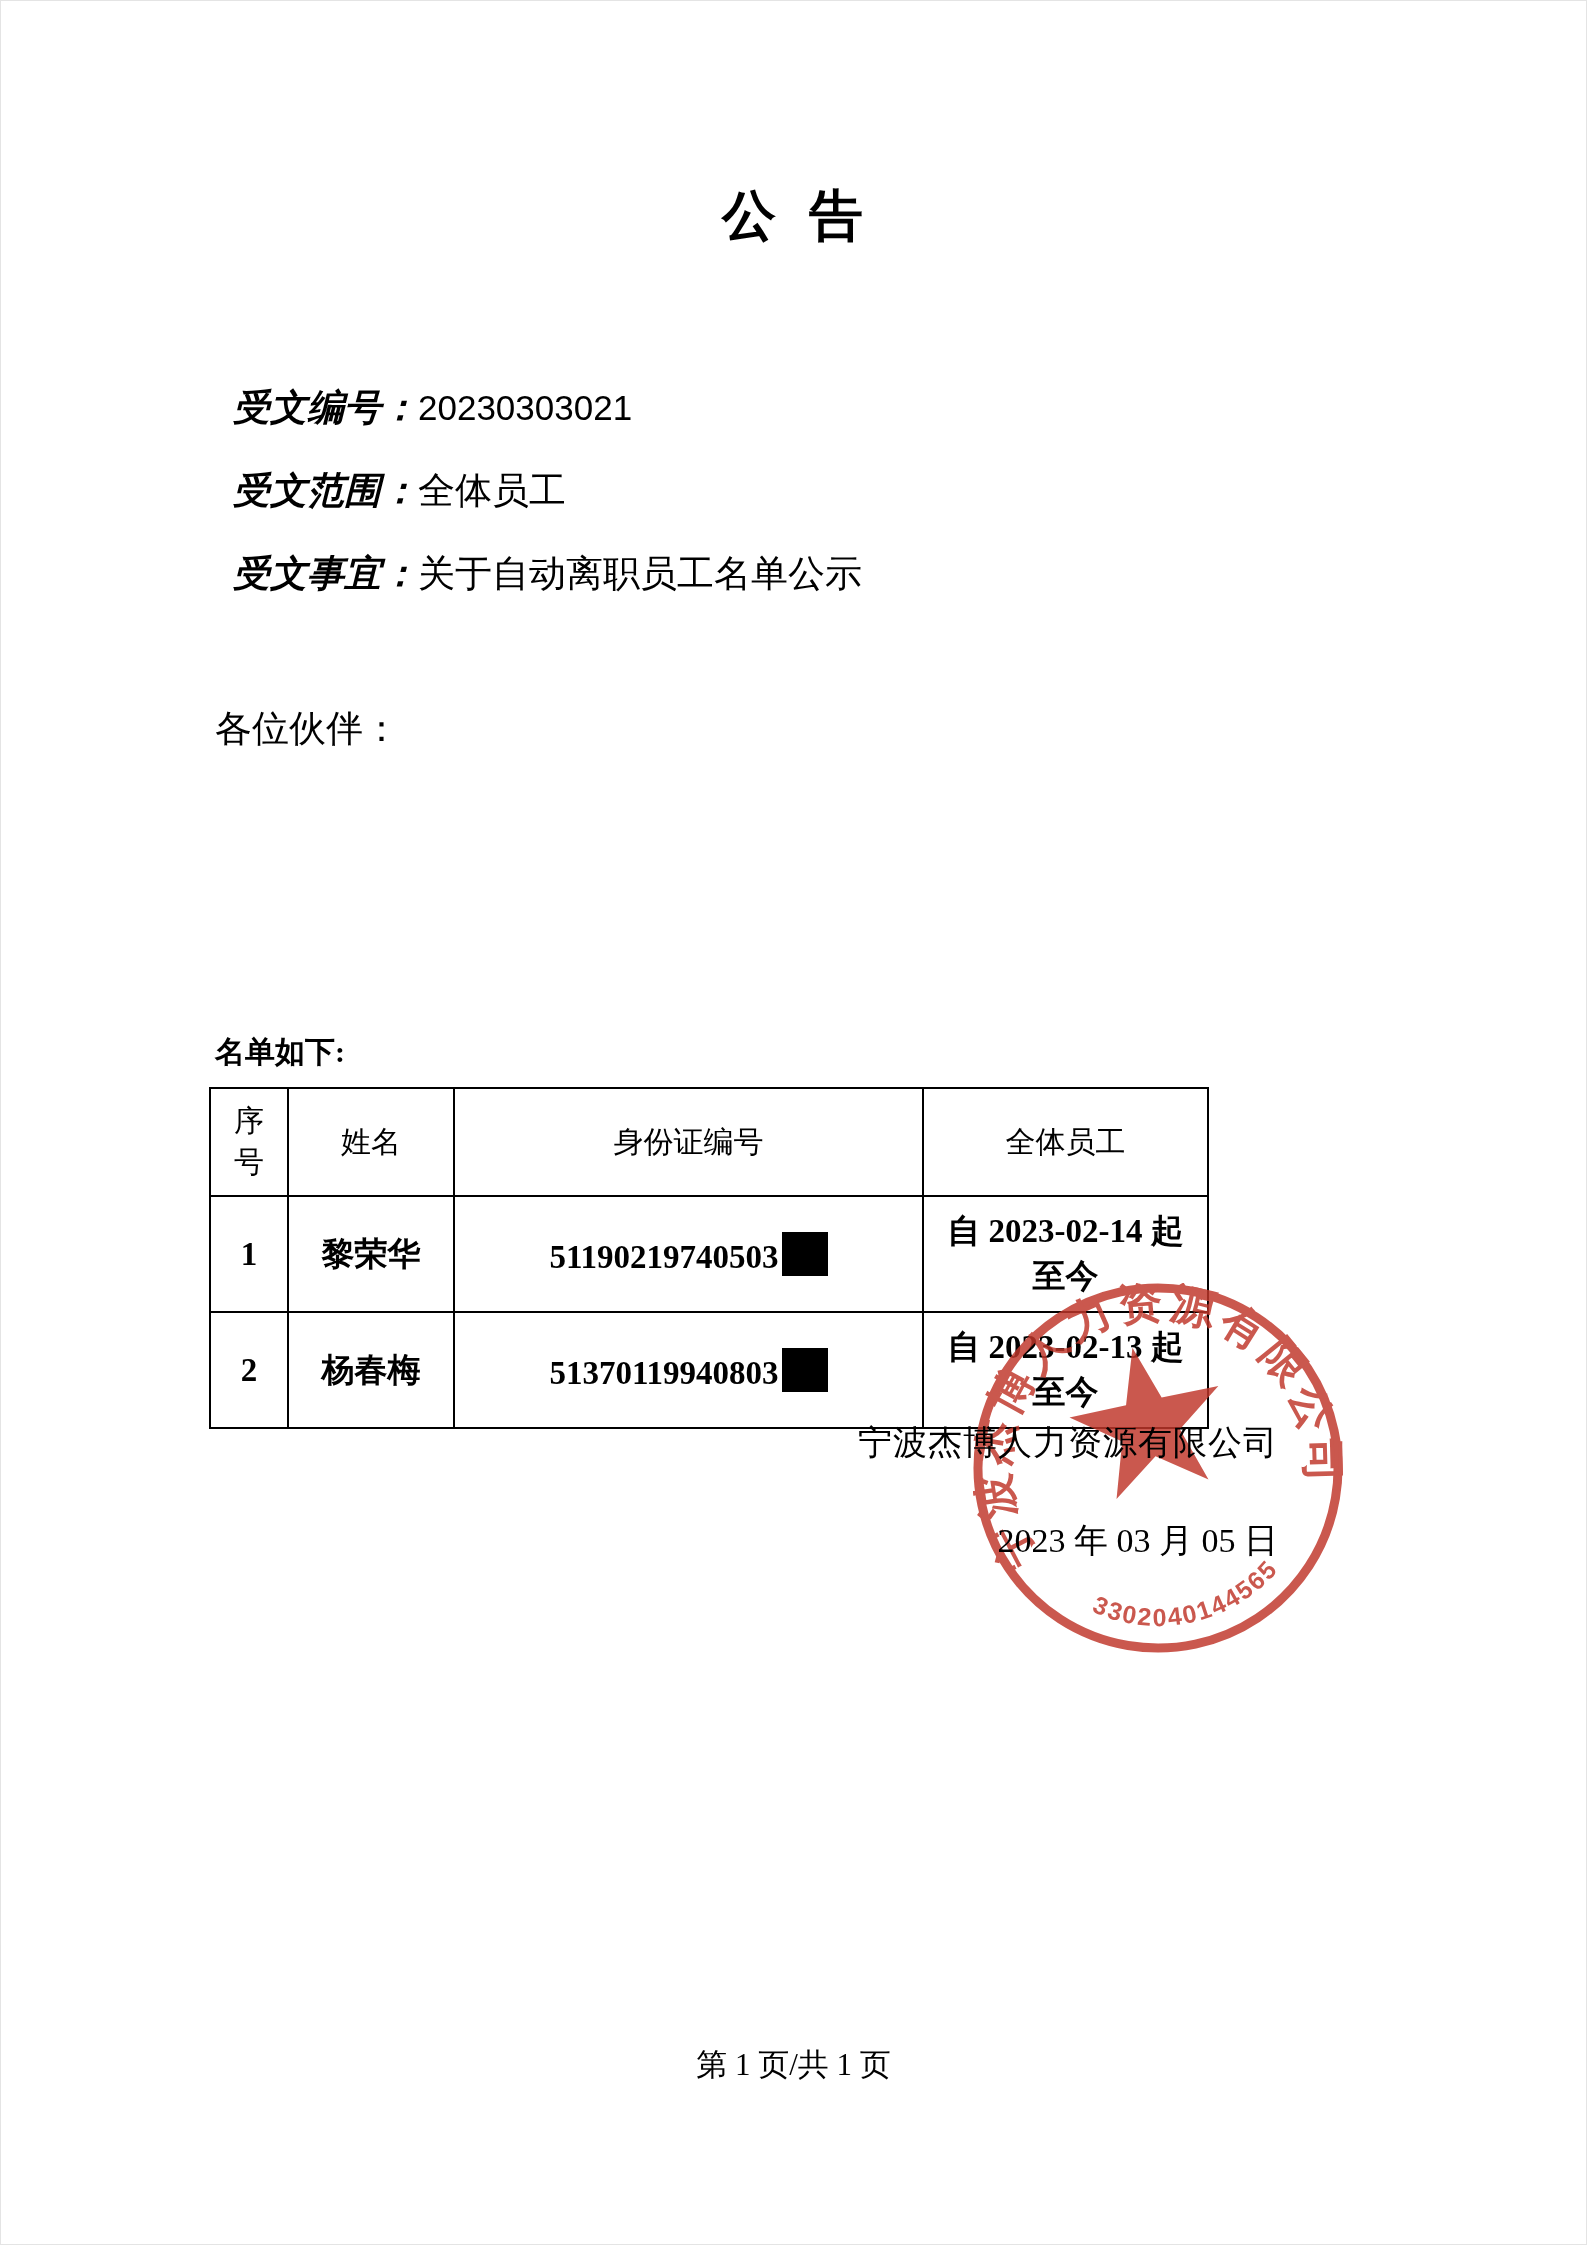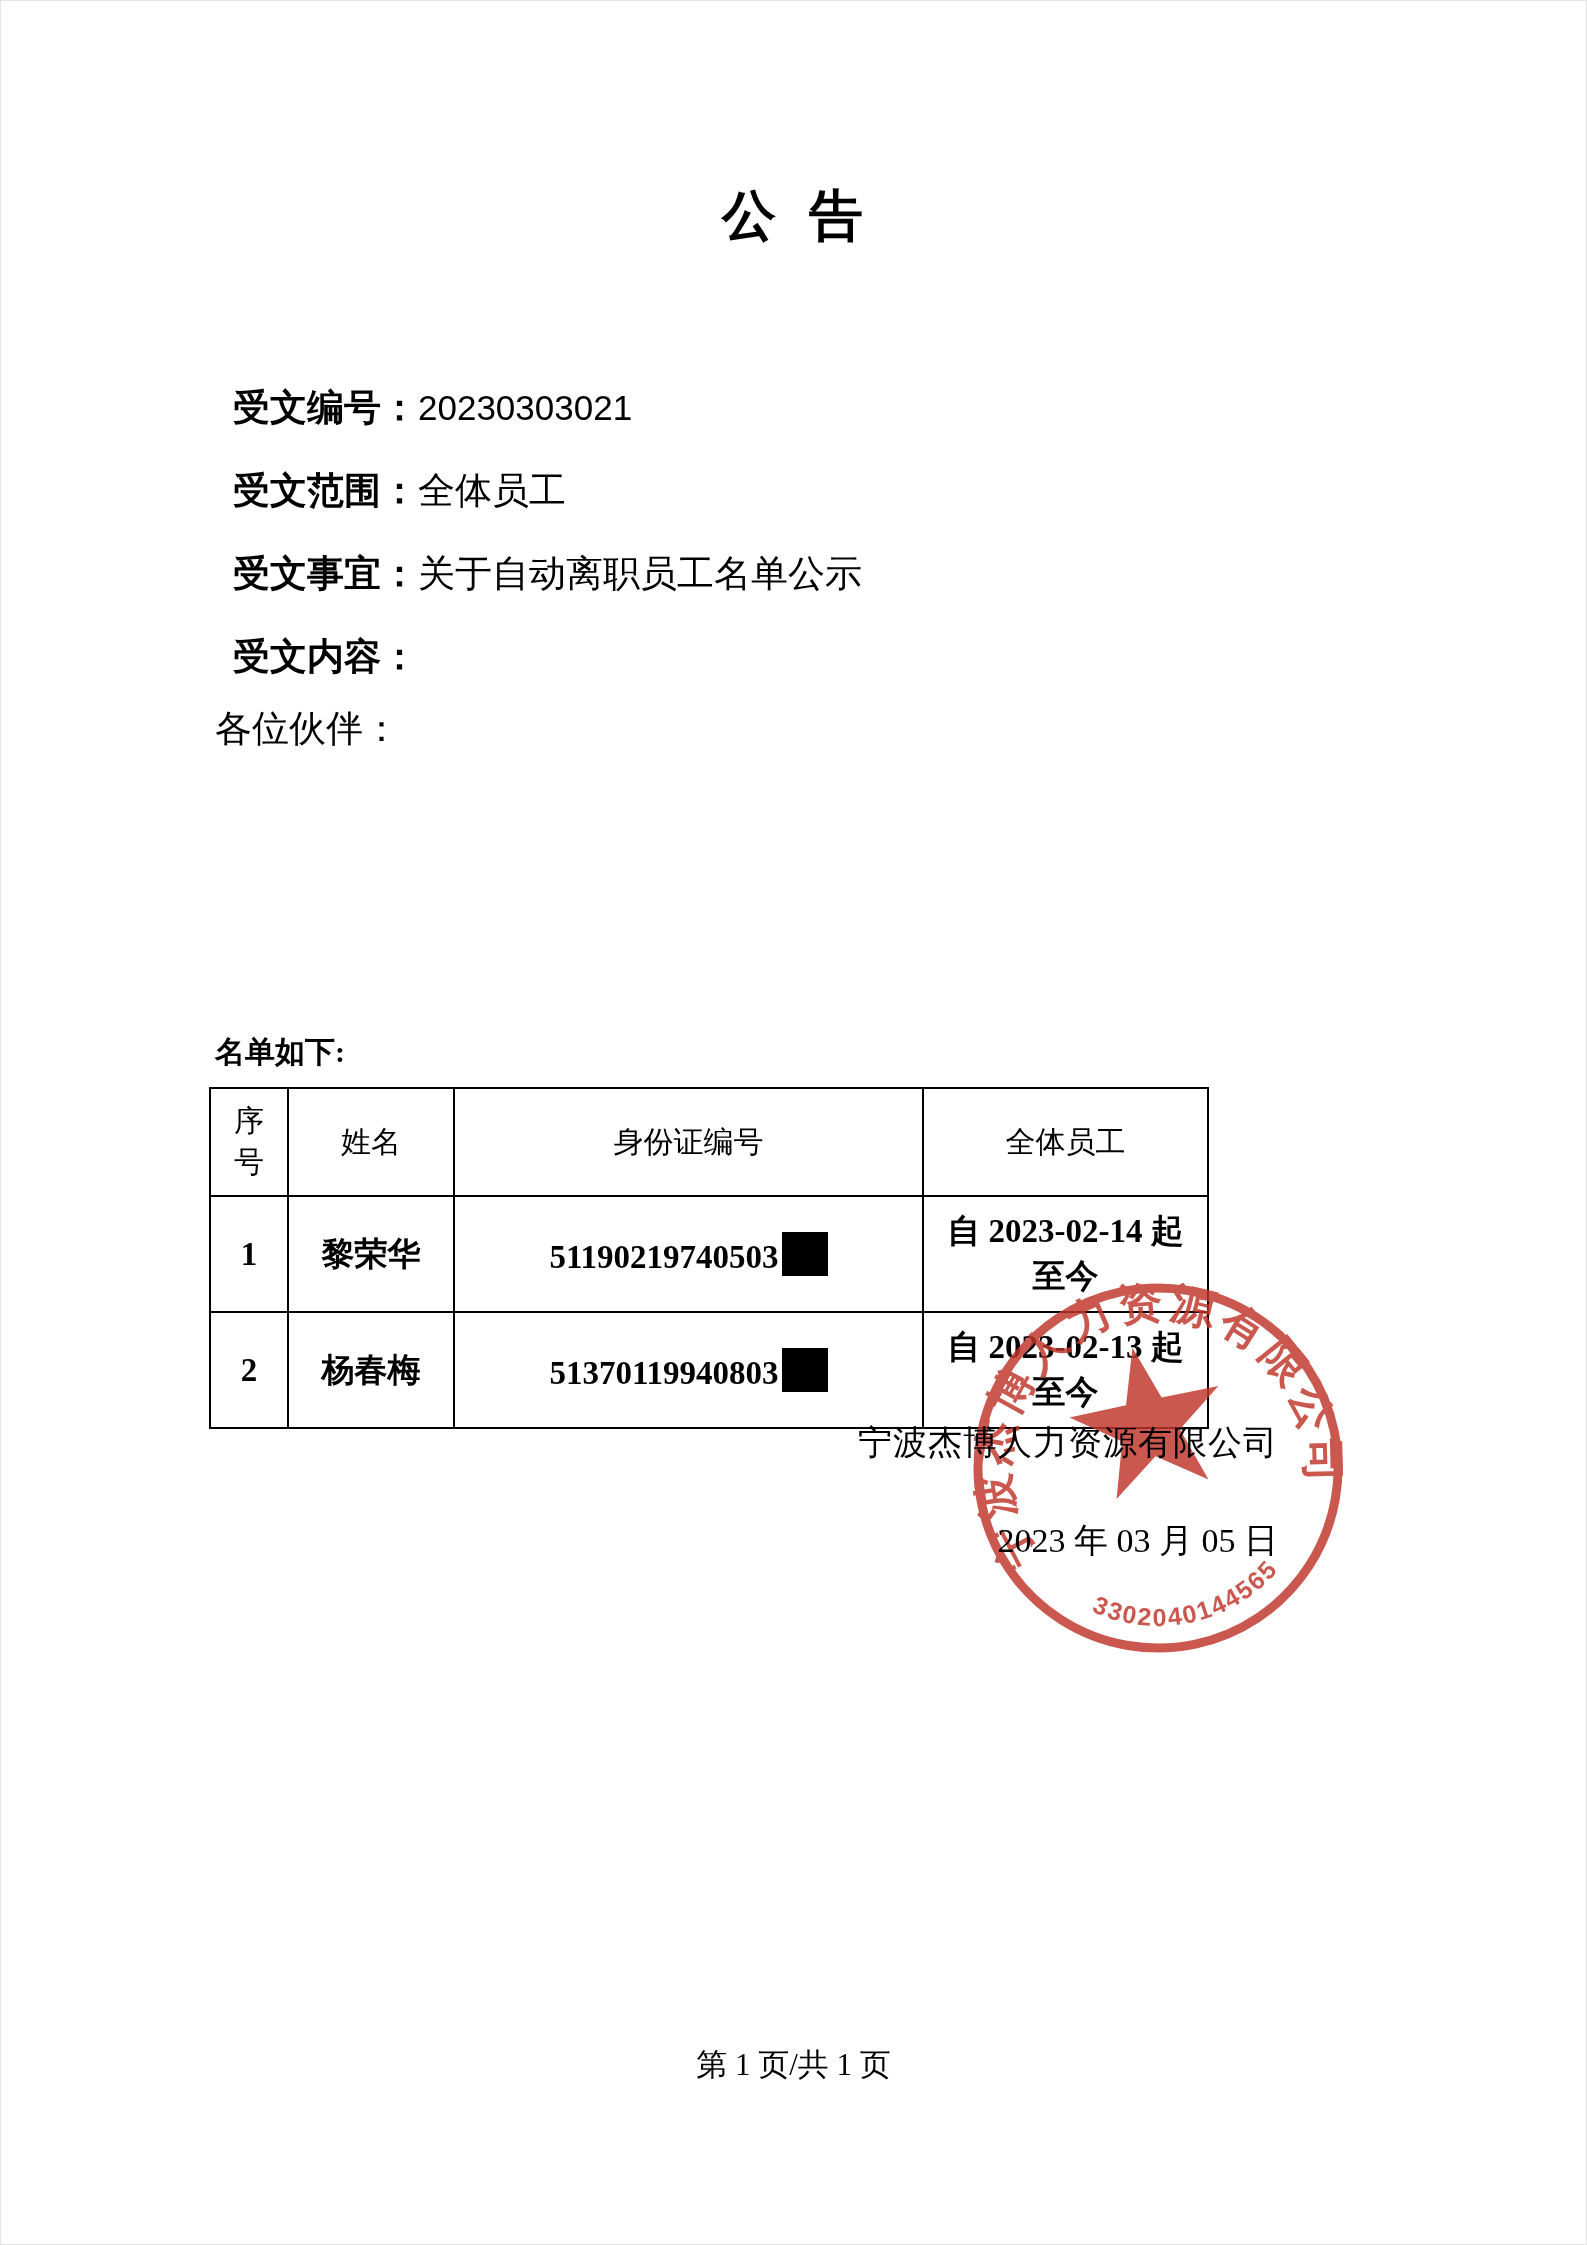--- a/index.html
+++ b/index.html
@@ -14,21 +14,21 @@
   }
   .doc-title{
     position:absolute; top:180px; left:0; width:1587px;
     text-align:center; font-size:54px; font-weight:bold;
     letter-spacing:2px; white-space:pre;
   }
   .meta{
     position:absolute; left:233px; top:366px; width:1200px;
   }
   .meta-row{ height:83px; line-height:83px; white-space:nowrap; }
-  .meta-label{ font-weight:bold; font-size:37px; }
+  .meta-label{ font-weight:bold; font-size:37px;font-style:italic; }
   .meta-value{ font-size:37px; }
   .meta-value.sans{ font-family:"Liberation Sans","DejaVu Sans",sans-serif; font-size:35px; }
   .salutation{
     position:absolute; left:215px; top:703px;
     font-size:37px; line-height:52px;font-family:Liberation Serif, serif;
   }
   .body-paragraph{
     position:absolute; left:209px; top:782px; width:1200px;
     font-size:38px; line-height:82px; letter-spacing:2px;
     text-align:justify; text-indent:58px;
@@ -82,23 +82,20 @@
   <div class="meta">
     <div class="meta-row">
       <span class="meta-label">受文编号：</span><span class="meta-value sans">20230303021</span>
     </div>
     <div class="meta-row">
       <span class="meta-label">受文范围：</span><span class="meta-value">全体员工</span>
     </div>
     <div class="meta-row">
       <span class="meta-label">受文事宜：</span><span class="meta-value">关于自动离职员工名单公示</span>
     </div>
-    <div class="meta-row">
-      <span class="meta-label">受文内容：</span><span class="meta-value"></span>
-    </div>
   </div>
 
   <div class="salutation">各位伙伴：</div>
 
 
   <div class="list-label">名单如下:</div>
 
   <table class="roster">
     <colgroup>
       <col class="col-no">

